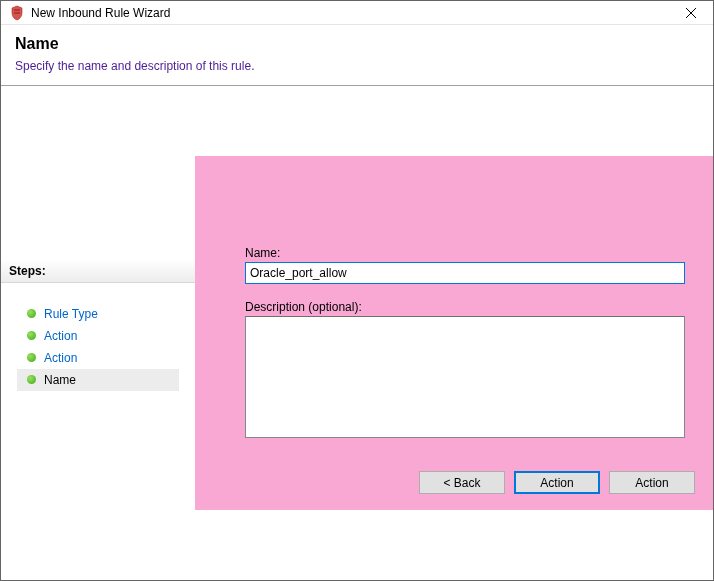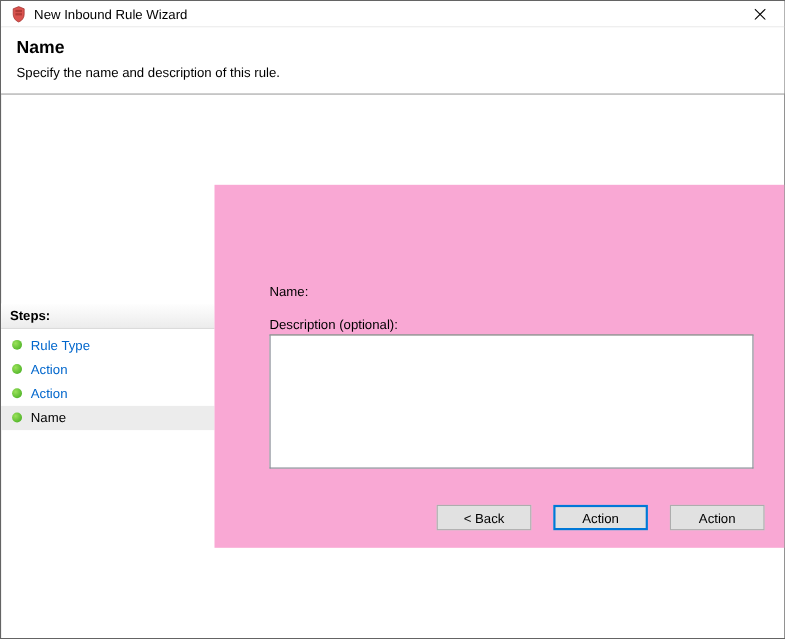--- a/index.html
+++ b/index.html
@@ -44,21 +44,21 @@
     padding: 10px 14px 12px 14px;
     background: #fff;
   }
   .header h1 {
     margin: 0 0 6px 0;
     font-size: 16px;
     font-weight: bold;
   }
   .header .subtitle {
     font-size: 12px;
-    color: #000000;
+    color: #4c1d95;
   }
 
   .body {
     flex: 1;
     display: flex;
     border-top: 1px solid #a0a0a0;
     min-height: 0;
     align-items: center;
   }
 
@@ -70,21 +70,21 @@
   }
   .sidebar .steps-label {
     font-weight: bold;
     font-size: 12px;
     padding: 4px 10px 4px 8px;
     background: linear-gradient(#fefefe, #ececec);
     border-bottom: 1px solid #d8d8d8;
   }
   .sidebar ul {
     list-style: none;
-    margin: 0; padding: 4px 0 0 0;
+    margin: 16px; padding: 4px 0 0 0;
   }
   .sidebar li {
     display: flex; align-items: center;
     padding: 4px 8px 4px 10px;
     font-size: 12px;
     cursor: pointer;
   }
   .sidebar li .bullet {
     width: 9px; height: 9px;
     border-radius: 50%;
@@ -134,21 +134,21 @@
     font-family: inherit;
     font-size: 12px;
     background: #fff;
     resize: none;
     outline: none;
   }
 
   .button-row {
     display: flex;
     justify-content: flex-end;
-    gap: 20px;
+    gap: 9px;
     padding: 10px 18px 16px 0;
   }
   .btn {
     min-width: 86px;
     height: 23px;
     border: 1px solid #adadad;
     background: #e1e1e1;
     font-family: inherit;
     font-size: 12px;
     cursor: pointer;
@@ -206,20 +206,21 @@
         <li class="current">
           <span class="bullet"></span>
           <span class="label">Name</span>
         </li>
       </ul>
     </div>
 
     <div class="content">
       <div class="form-area">
         <label class="field-label">Name:</label>
+        <input type="text" class="name-input" value="Oracle_port_allow" style="">
         <label class="field-label desc-label">Description (optional):</label>
         <textarea class="desc-textarea" style=""></textarea>
       </div>
       <div class="button-row">
         <button class="btn">&lt; Back</button>
         <button class="btn default">Action</button>
         <button class="btn">Action</button>
       </div>
     </div>
 

